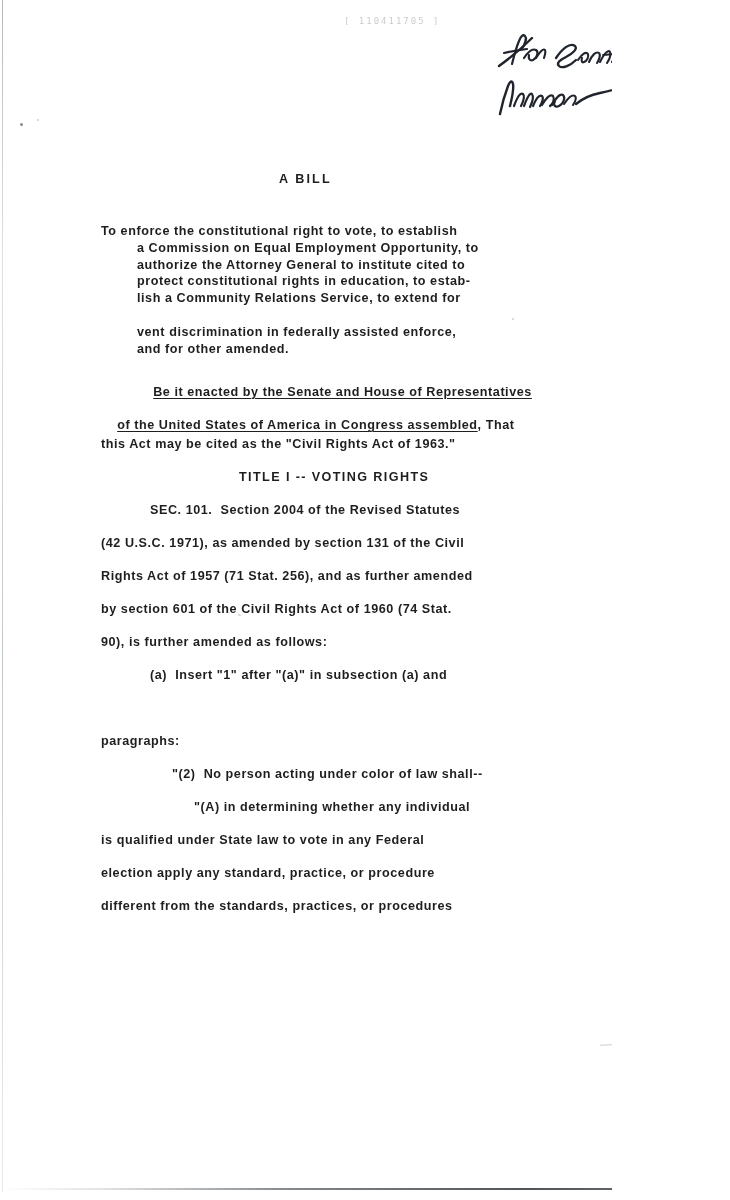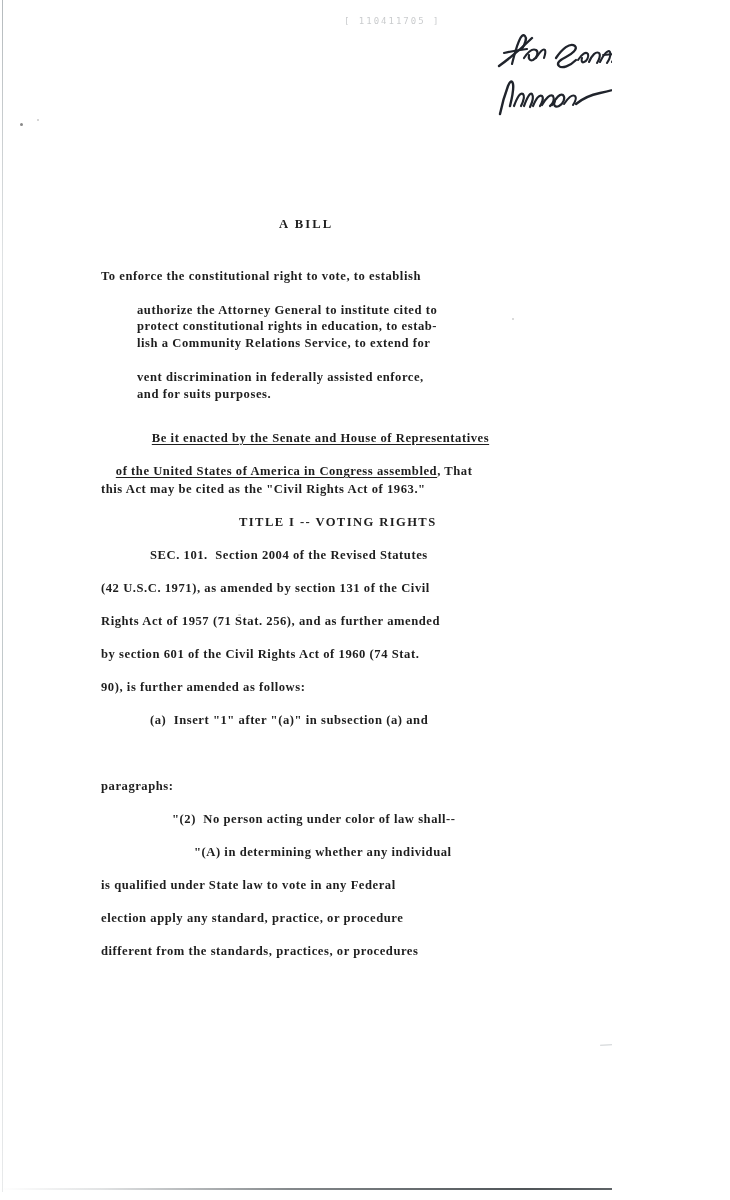--- a/index.html
+++ b/index.html
@@ -106,27 +106,26 @@
     left: 496px;
     top: 22px;
     width: 200px;
     height: 90px;
   }
   .handwriting svg { display: block; overflow: visible; }
 
   
   .doc-text {
     position: absolute;
-    font-family: Liberation Serif, serif;
+    font-family: Liberation Sans, sans-serif;
     font-size: 12.6px;
     font-weight: bold;
     letter-spacing: 0.55px;
     color: #1e1e1e;
     white-space: pre;
-    margin-top: 45px;
   }
 
   .heading-bill {
     left: 279px;
     top: 172px;
     letter-spacing: 2.1px;
   }
 
   .preamble-line { left: 101px; }
   .preamble-line.indent { left: 137px; }
@@ -193,25 +192,26 @@
       <path d="M46 83 C50 76, 54 72, 57 74 C59 77, 57 82, 54 84" stroke-width="2.2"></path>
       <path d="M56 83 C60 76, 64 71, 67 73 C70 76, 67 82, 63 84 C59 86, 57 83, 59 79" stroke-width="2.2"></path>
       <path d="M68 82 C72 76, 76 72, 79 74 C81 76, 79 80, 77 83" stroke-width="2.1"></path>
       <path d="M80 82 C86 77, 94 73, 104 71 C114 69, 124 66, 132 62" stroke-width="2.3"></path>
     </svg>
   </div>
 
   <div class="doc-text heading-bill">A BILL</div>
 
   <div class="doc-text preamble-line" style="top:224px">To enforce the constitutional right to vote, to establish</div>
+  <div class="doc-text preamble-line indent" style="top:241px">a Commission on Equal Employment Opportunity, to</div>
   <div class="doc-text preamble-line indent" style="top:258px">authorize the Attorney General to institute cited to</div>
   <div class="doc-text preamble-line indent" style="top:274px">protect constitutional rights in education, to estab-</div>
   <div class="doc-text preamble-line indent" style="top:291px">lish a Community Relations Service, to extend for</div>
   <div class="doc-text preamble-line indent" style="top:325px">vent discrimination in federally assisted enforce,</div>
-  <div class="doc-text preamble-line indent" style="top:342px">and for suits purposes.</div>
+  <div class="doc-text preamble-line indent" style="top:342px">and for other amended.</div>
 
   <div class="doc-text enacting-line first" style="top:371px">
     <span class="u">Be it enacted by the Senate and House of Representatives</span>
   </div>
   <div class="doc-text enacting-line" style="top:404px">
     <span class="u">of the United States of America in Congress assembled</span><span>, That</span>
   </div>
   <div class="doc-text enacting-line" style="top:437px">this Act may be cited as the "Civil Rights Act of 1963."</div>
 
   <div class="doc-text title-heading" style="top:470px">TITLE I -- VOTING RIGHTS</div>

